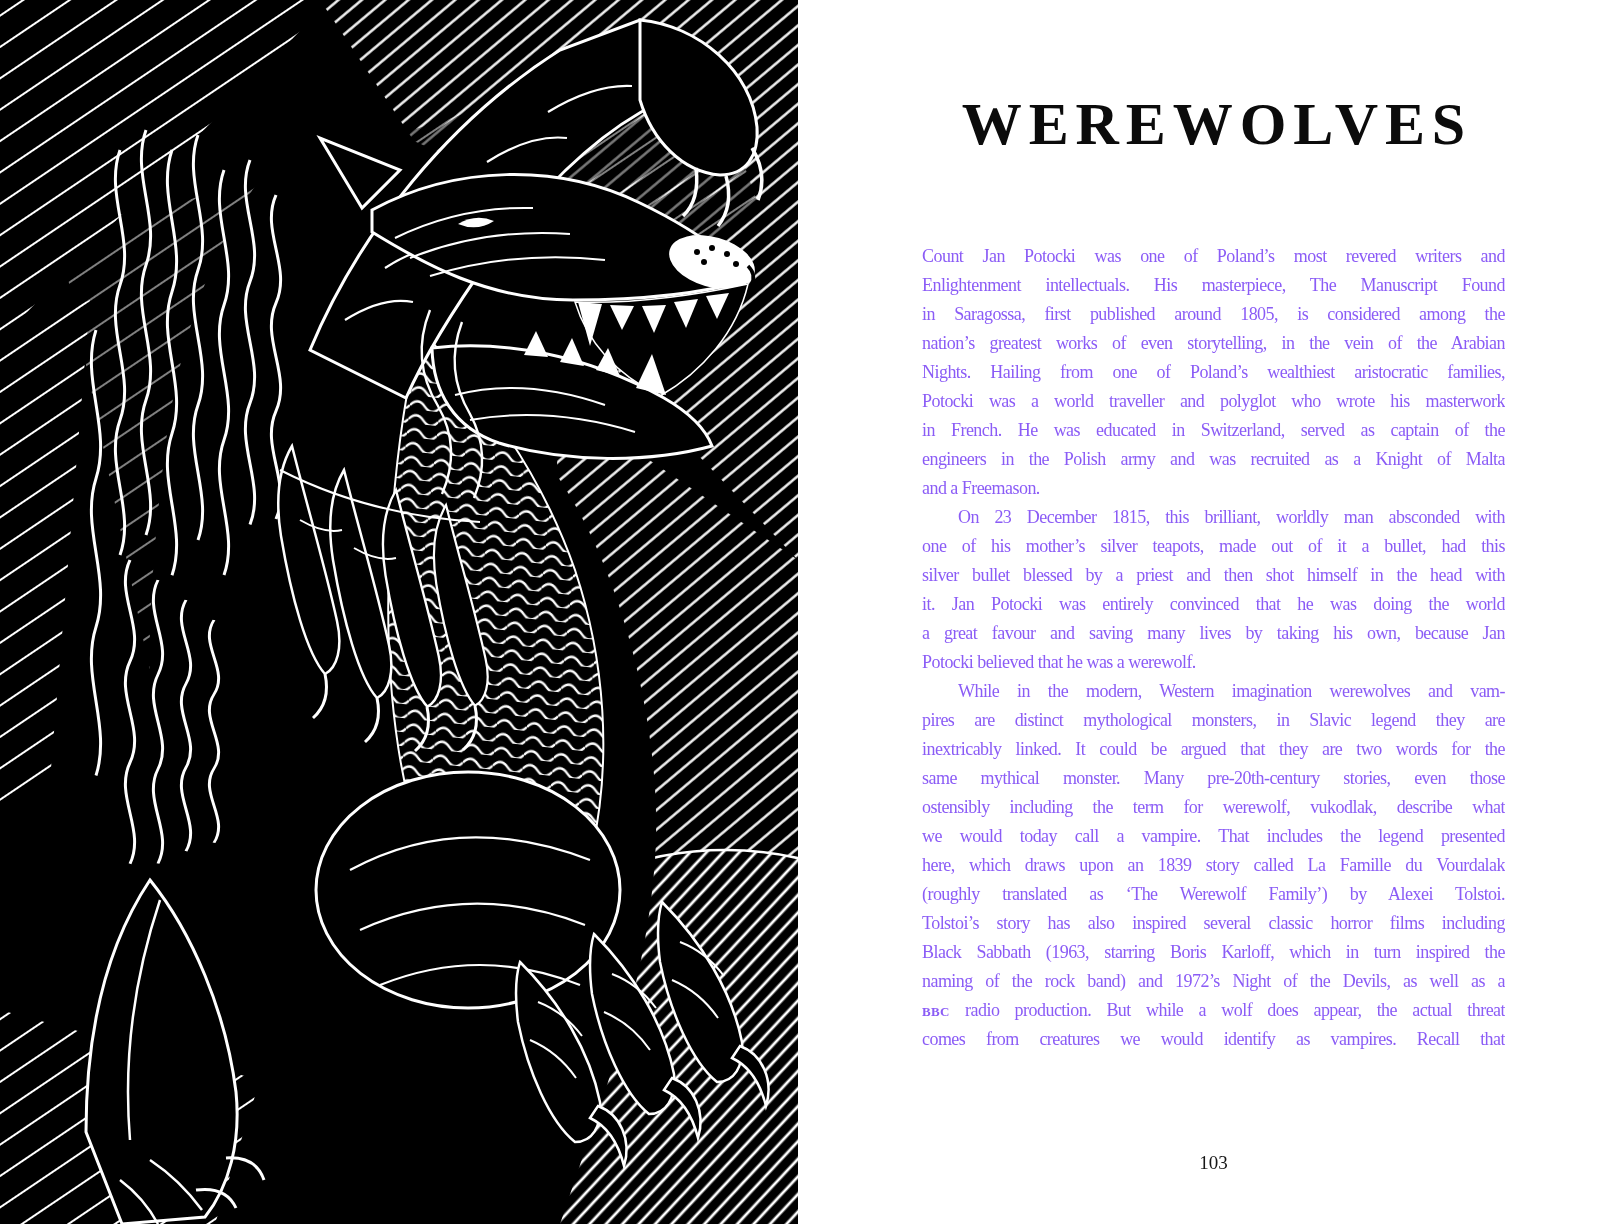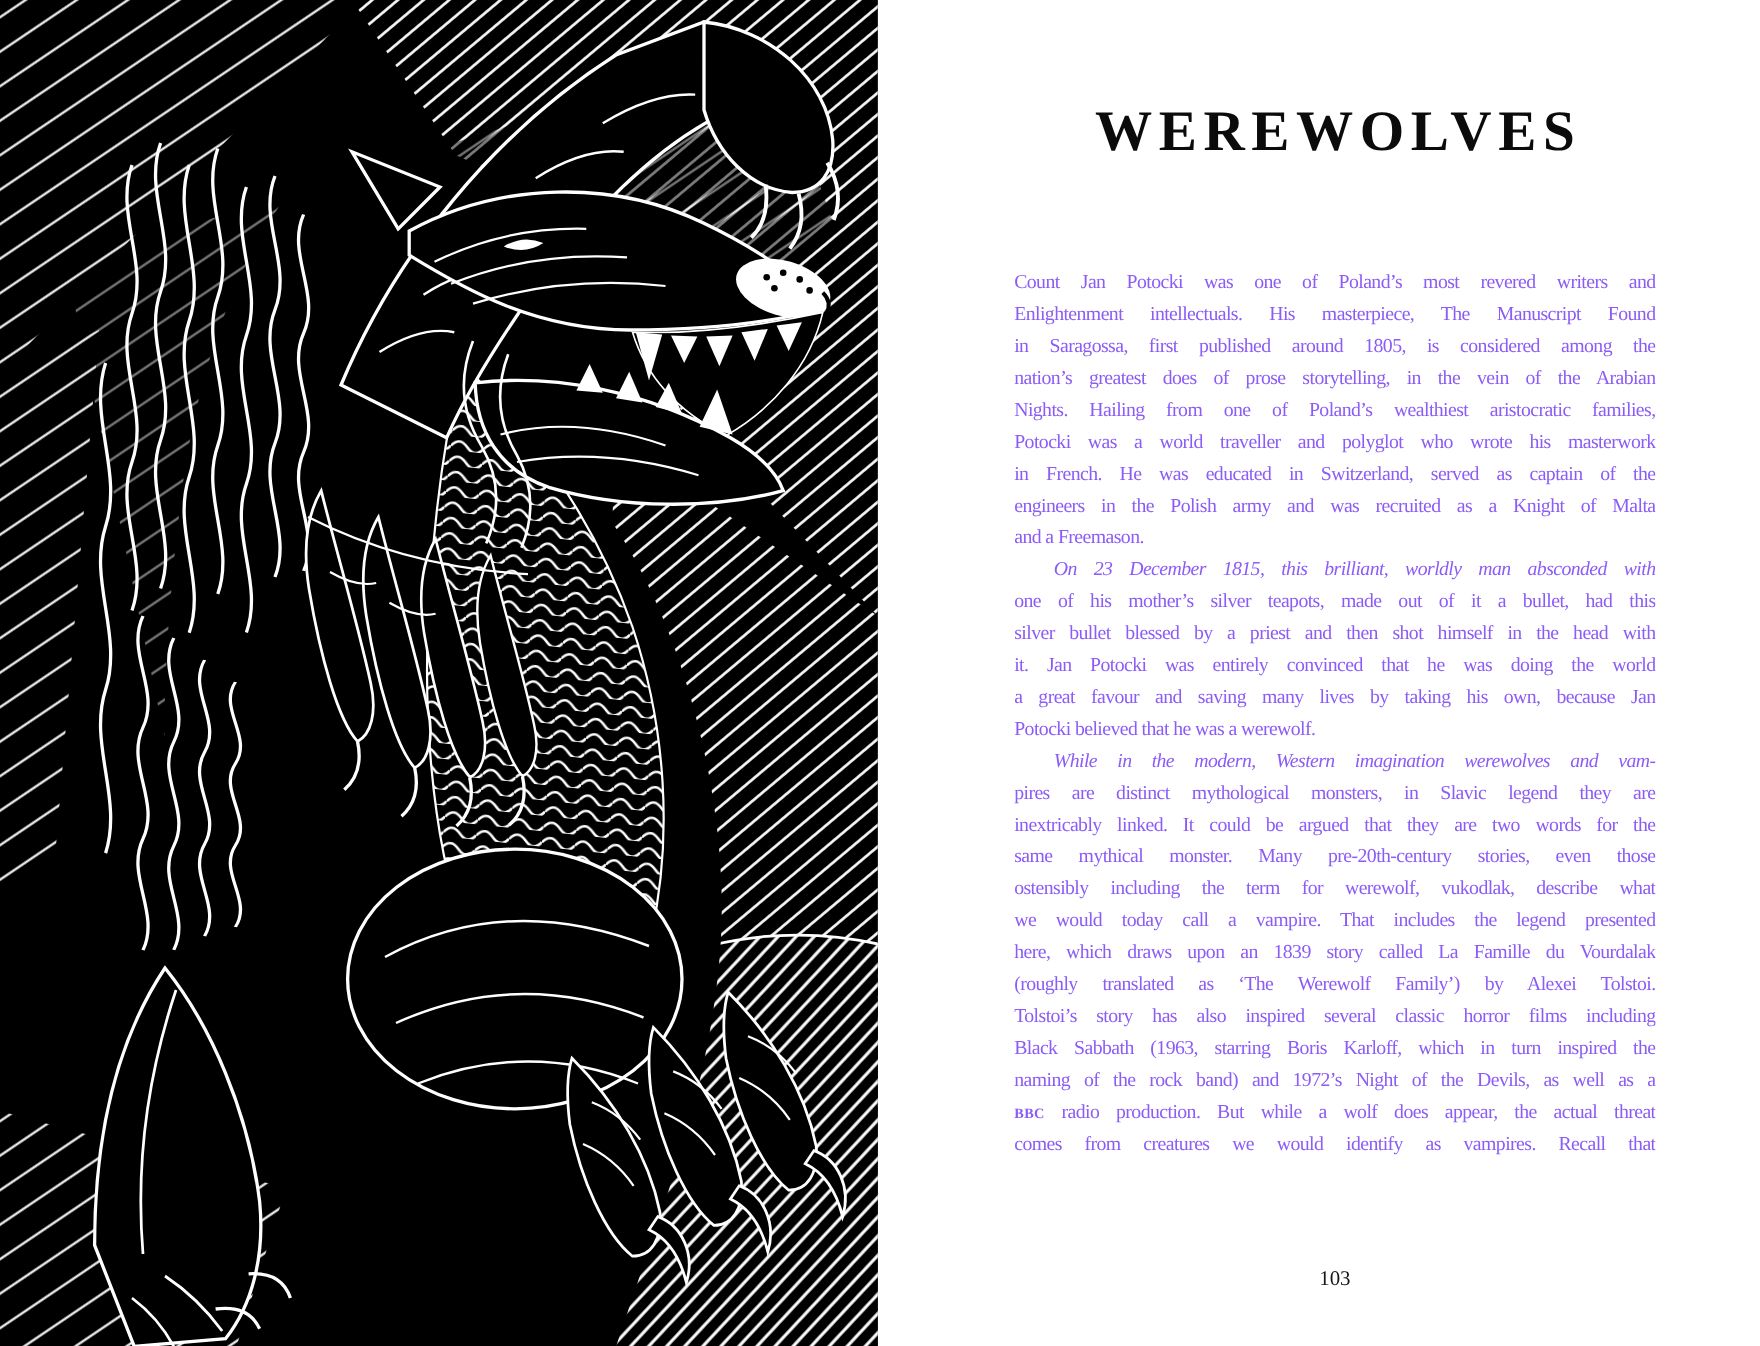--- a/index.html
+++ b/index.html
@@ -6,33 +6,33 @@
   body{
     width:1600px;height:1224px;background:#ffffff;
     font-family:"Liberation Serif", serif;color:#0e0e0e;
   }
   .spread{display:flex;width:1600px;height:1224px;overflow:hidden;}
   .page-left{width:800px;height:1224px;background:#ffffff;position:relative;flex:none;}
   .illo{display:block;width:798px;height:1224px;}
   .page-right{width:800px;height:1224px;position:relative;flex:none;background:#ffffff;}
   .chapter-title{
     position:absolute;left:122px;top:91px;width:583px;
-    text-align:center;font-size:52px;font-weight:700;line-height:1.1;
+    text-align:center;font-size:60px;font-weight:700;line-height:1.1;
     letter-spacing:0.115em;text-indent:0.115em;color:#0b0b0b;white-space:nowrap;
   }
   .body-text{
     position:absolute;left:122px;top:242px;width:583px;
     font-size:18px;line-height:29px;letter-spacing:-0.03em;color:#8b5cf6;
   }
   .line{
     text-align:justify;text-align-last:justify;
     height:29px;overflow:hidden;
   }
   .line.last{text-align-last:left;}
-  .line.indent{text-indent:36px;font-style:italic;}
+  .line.indent{text-indent:36px;}
   .it{}
   .sc{font-variant:small-caps;letter-spacing:0.02em;font-weight:bold;}
   .page-number{
     position:absolute;left:122px;top:1148px;width:583px;
     text-align:center;font-size:19px;line-height:29px;color:#161616;
   }
 </style>
 </head>
 <body>
 
@@ -172,21 +172,21 @@
     </svg>
   </div>
 
   <div class="page-right">
     <div class="chapter-title">WEREWOLVES</div>
     <div class="body-text">
         <div class="para">
           <div class="line"><span>Count Jan Potocki was one of Poland’s most revered writers and</span></div>
           <div class="line"><span>Enlightenment intellectuals. His masterpiece, </span><span class="it">The Manuscript Found</span></div>
           <div class="line"><span class="it">in Saragossa</span><span>, first published around 1805, is considered among the</span></div>
-          <div class="line"><span>nation’s greatest does of prose storytelling, in the vein of the </span><span class="it">Arabian</span></div>
+          <div class="line"><span>nation’s greatest works of even storytelling, in the vein of the </span><span class="it">Arabian</span></div>
           <div class="line"><span class="it">Nights</span><span>. Hailing from one of Poland’s wealthiest aristocratic families,</span></div>
           <div class="line"><span>Potocki was a world traveller and polyglot who wrote his masterwork</span></div>
           <div class="line"><span>in French. He was educated in Switzerland, served as captain of the</span></div>
           <div class="line"><span>engineers in the Polish army and was recruited as a Knight of Malta</span></div>
           <div class="line last"><span>and a Freemason.</span></div>
         </div>
         <div class="para">
           <div class="line indent"><span>On 23 December 1815, this brilliant, worldly man absconded with</span></div>
           <div class="line"><span>one of his mother’s silver teapots, made out of it a bullet, had this</span></div>
           <div class="line"><span>silver bullet blessed by a priest and then shot himself in the head with</span></div>

